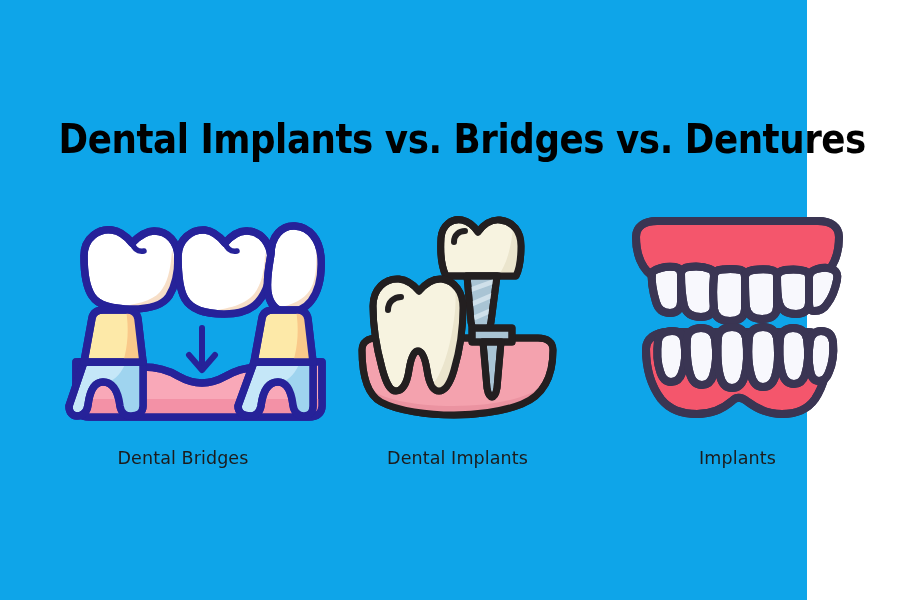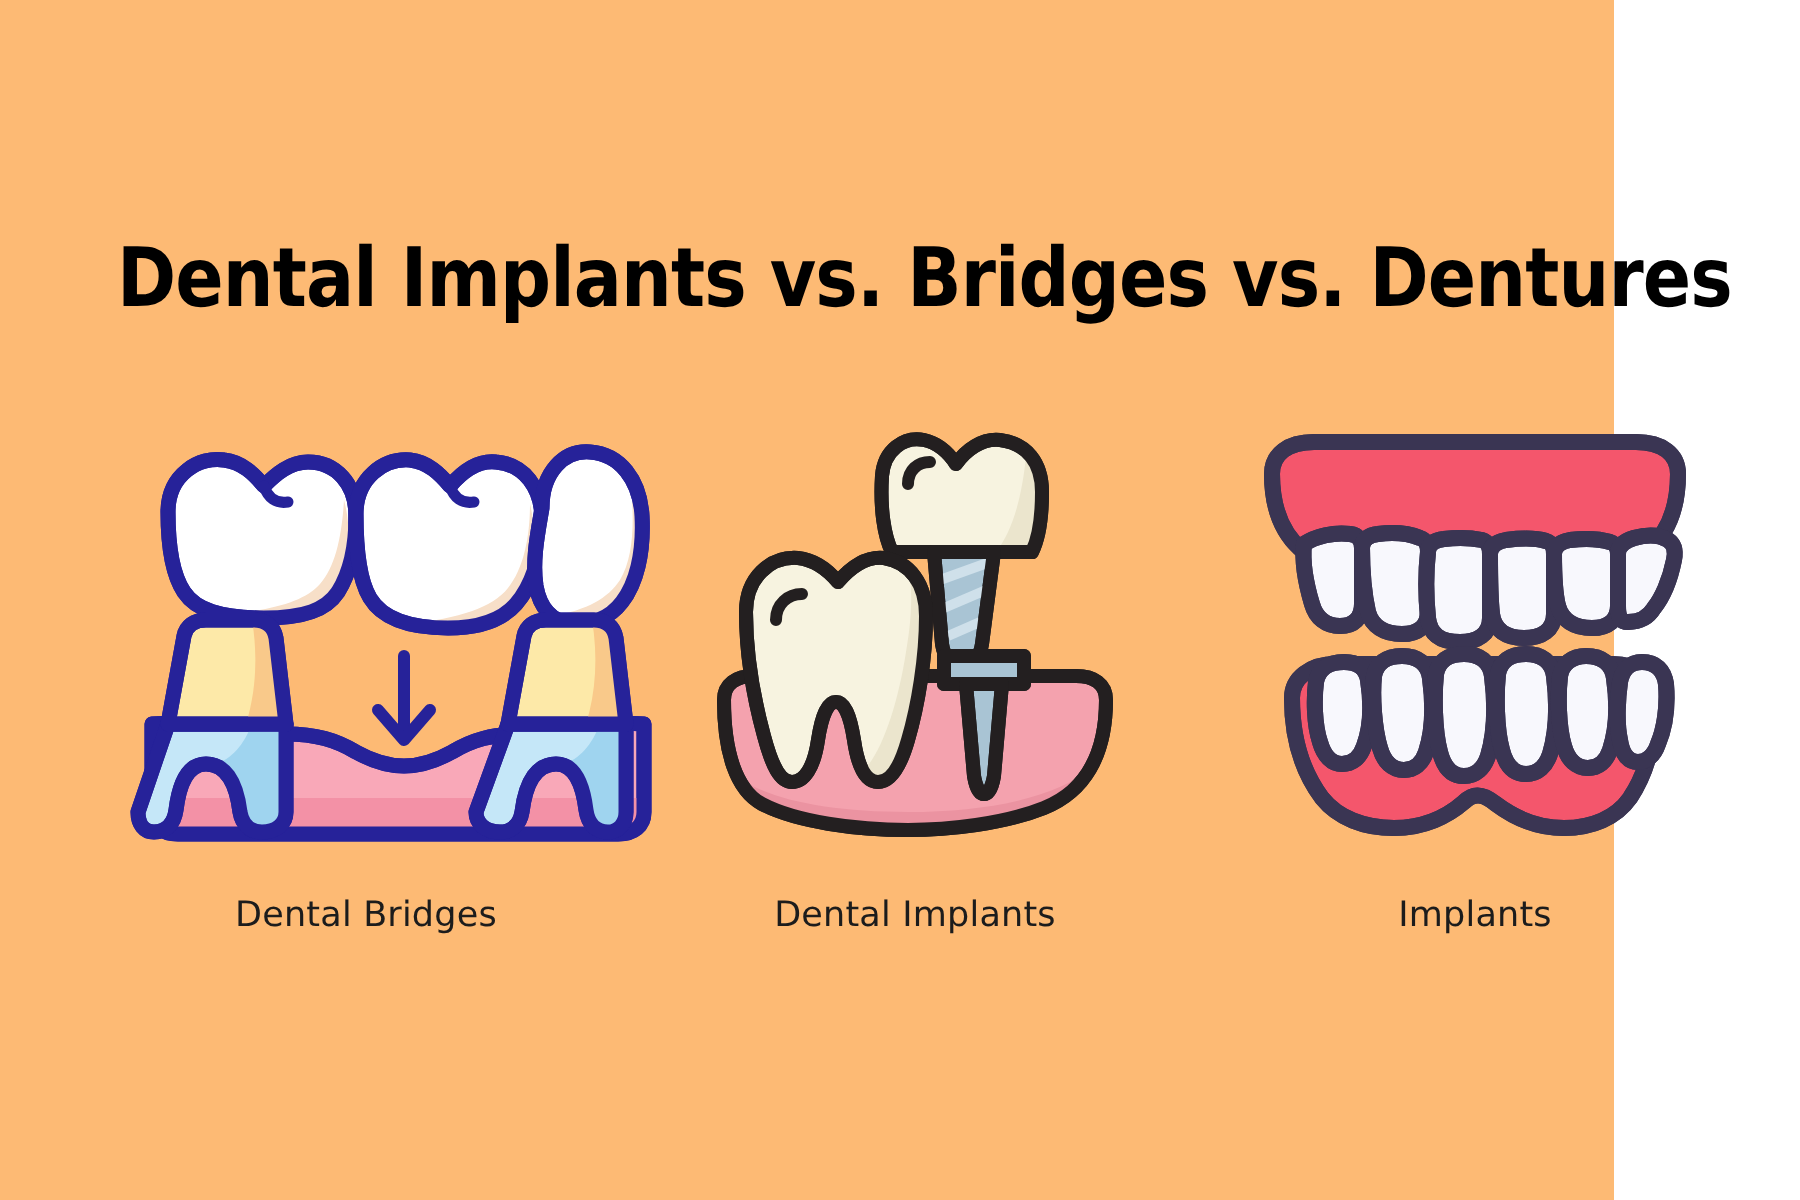--- a/index.html
+++ b/index.html
@@ -11,21 +11,21 @@
     height: 600px;
     background: #ffffff;
     font-family: "Liberation Sans", sans-serif;
     overflow: hidden;
     position: relative;
   }
   #page {
     position: relative;
     width: 807px;
     height: 600px;
-    background: #fdba74;
+    background: #0ea5e9;
   }
   
   #title {
     position: absolute;
     left: 0;
     top: 116px;
     width: 900px;
     text-align: center;
     font-family: "DejaVu Sans", sans-serif;
     font-weight: bold;

